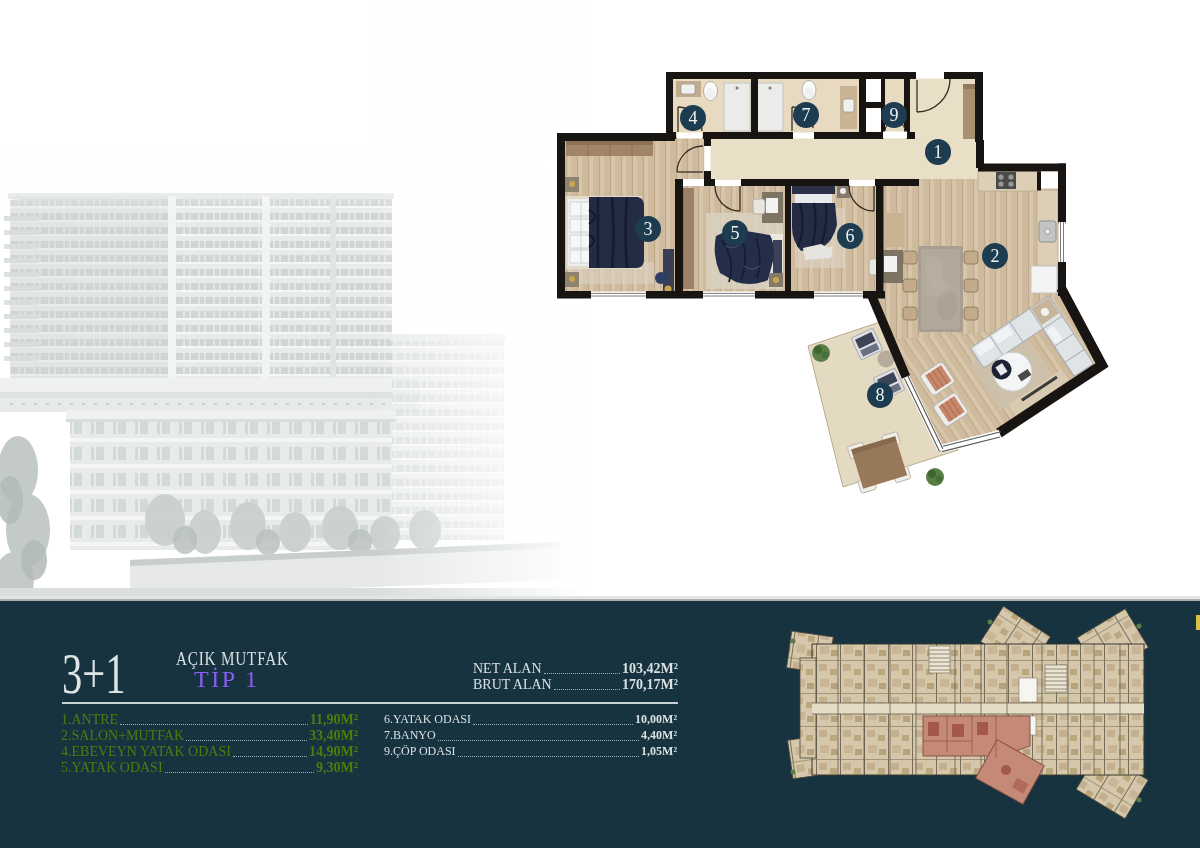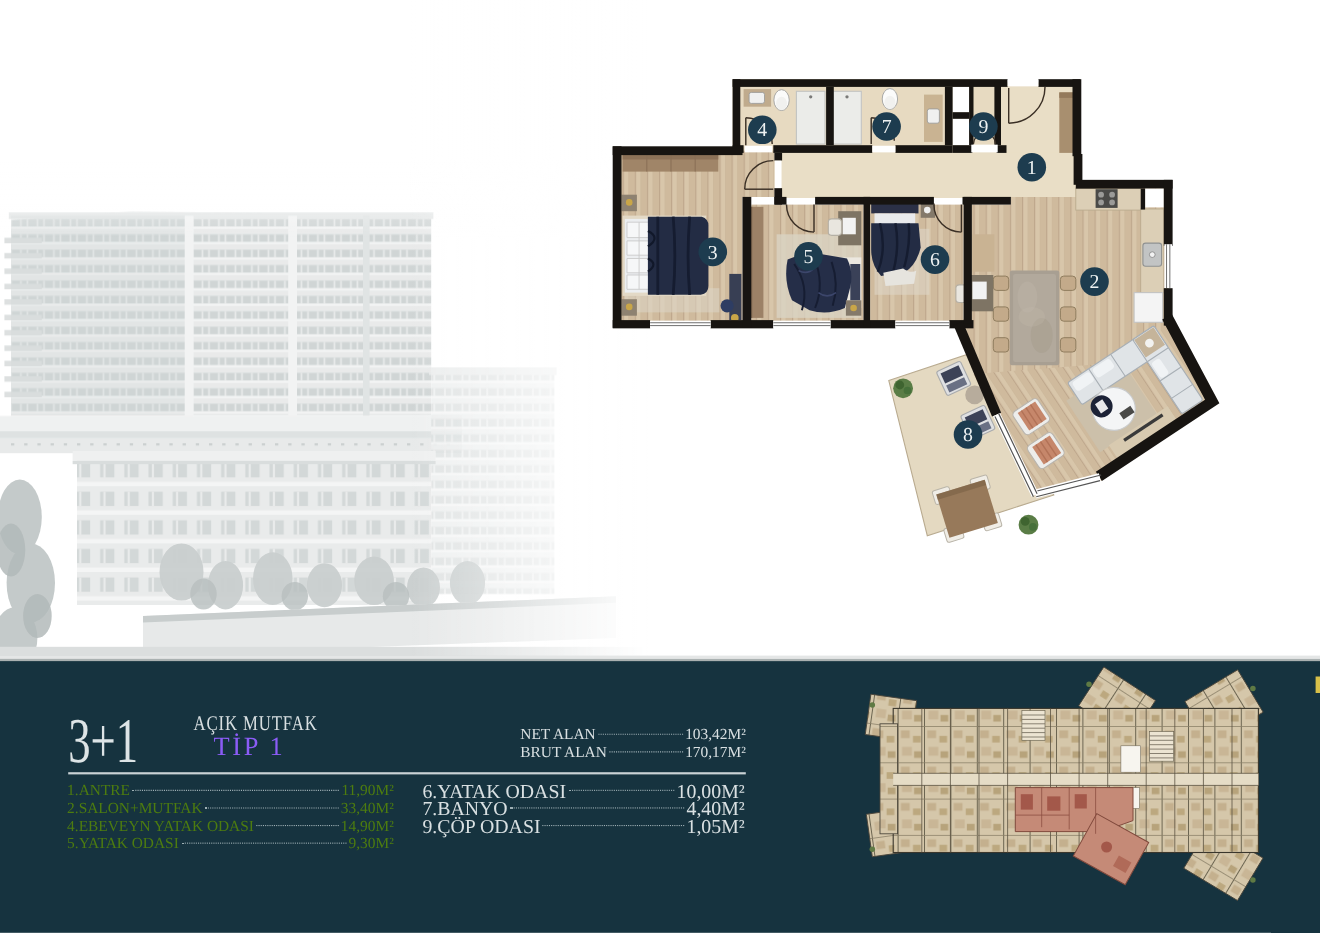--- a/index.html
+++ b/index.html
@@ -2,26 +2,26 @@
 <html><head>
 <meta charset="utf-8">
 <style>
 html,body{margin:0;padding:0}
 .page{position:relative;width:1200px;height:848px;background:#fff;overflow:hidden;font-family:"Liberation Serif",serif}
 .bar{position:absolute;left:0;top:601px;width:1200px;height:247px;background:#16333f}
 .t31{position:absolute;left:62px;top:640px;font-size:58px;color:#dde4e6;transform:scaleX(0.70);transform-origin:0 0}
 .acik{position:absolute;left:176px;top:648px;font-size:19px;letter-spacing:1px;color:#d9e0e2;transform:scaleX(0.80);transform-origin:0 0;white-space:nowrap}
 .tip{position:absolute;left:194px;top:666px;font-size:24px;letter-spacing:2.5px;color:#8b5cf6;white-space:nowrap}
 .netw{position:absolute;left:473px;top:661px;width:205px;color:#d9e0e2;font-size:14px}
-.row{display:flex;align-items:center;line-height:15.9px;white-space:nowrap}
+.row{display:flex;align-items:flex-end;line-height:15.9px;white-space:nowrap}
 .row .dots{flex:1;border-bottom:1.4px dotted #9fb0b5;margin:0 2px 3px 2px;min-width:10px}
-.row b{font-weight:normal}
+.row b{font-weight:bold}
 .hrule{position:absolute;left:62px;top:701.5px;width:616px;height:2px;background:#c9d2d5}
 .lcol{position:absolute;left:61px;top:712px;width:297px;color:#4d7c0f;font-size:14px}
-.rcol{position:absolute;left:384px;top:712px;width:293px;color:#d9e0e2;font-size:18px}
+.rcol{position:absolute;left:384px;top:712px;width:293px;color:#d9e0e2;font-size:12px}
 .ysliver{position:absolute;left:1196px;top:615px;width:4px;height:15px;background:#d8c049}
 svg{position:absolute;left:0;top:0}
 </style>
 </head>
 <body>
 <div class="page">
 
 <svg id="photo" width="620" height="602" viewBox="0 0 620 602">
 <defs>
 <linearGradient id="fadeR" x1="0" y1="0" x2="1" y2="0">

